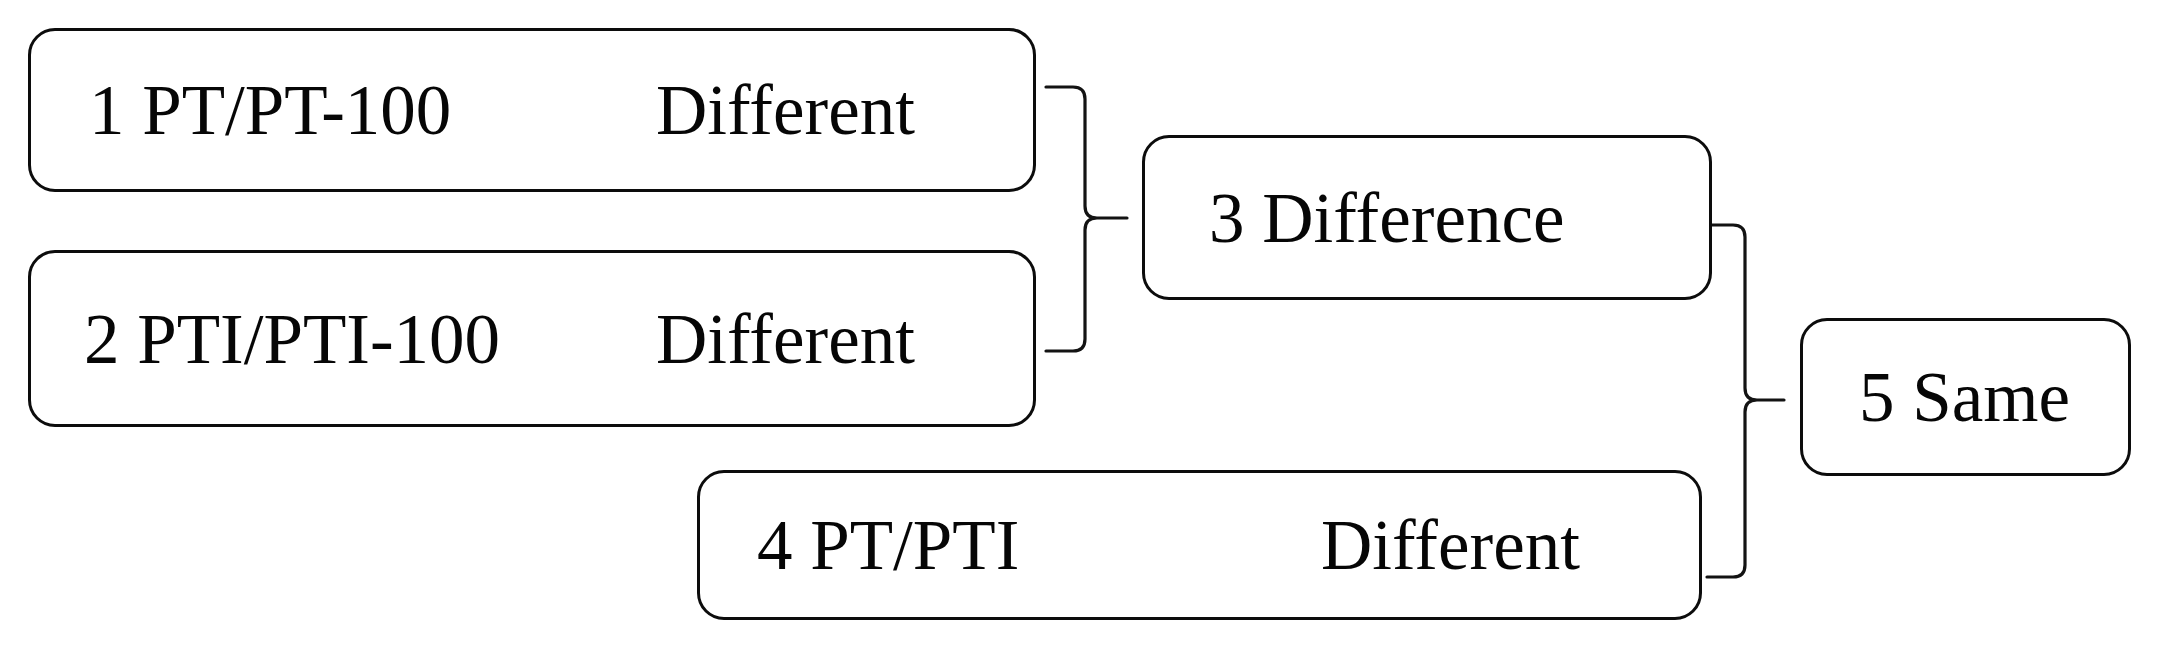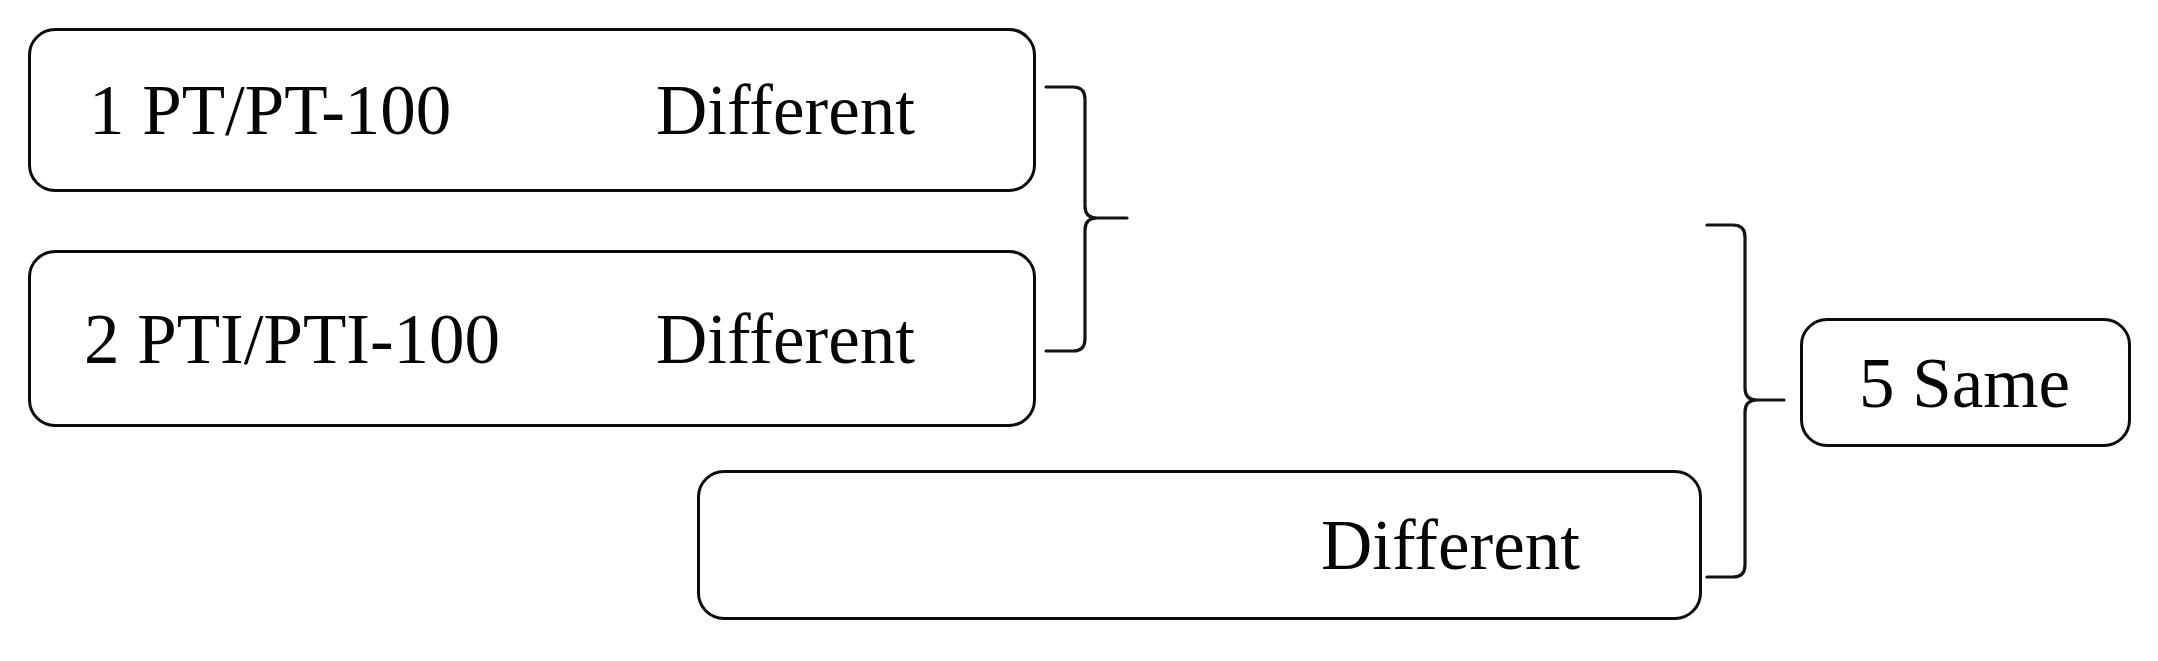--- a/index.html
+++ b/index.html
@@ -30,21 +30,21 @@
     position: absolute;
     top: 50%;
     transform: translateY(-50%);
     white-space: nowrap;
   }
   
   .n1 { left: 28px;   top: 28px;  width: 1008px; height: 164px; }
   .n2 { left: 28px;   top: 250px; width: 1008px; height: 177px; }
   .n3 { left: 1142px; top: 135px; width: 570px;  height: 165px; }
   .n4 { left: 697px;  top: 470px; width: 1005px; height: 150px; }
-  .n5 { left: 1800px; top: 318px; width: 331px;  height: 129px; }
+  .n5 { left: 1800px; top: 318px; width: 331px;  height: 158px; }
 
   .n1 .lbl { left: 58px;  }
   .n1 .sts { left: 625px; }
   .n2 .lbl { left: 53px;  }
   .n2 .sts { left: 625px; }
   .n3 .lbl { left: 64px;  }
   .n4 .lbl { left: 57px;  }
   .n4 .sts { left: 621px; }
   .n5 .lbl { left: 56px;  }
 
@@ -79,22 +79,26 @@
   <div class="node n1">
     <span class="txt lbl">1 PT/PT-100</span>
     <span class="txt sts">Different</span>
   </div>
 
   <div class="node n2">
     <span class="txt lbl">2 PTI/PTI-100</span>
     <span class="txt sts">Different</span>
   </div>
 
+  <div class="node n3">
+    <span class="txt lbl">3 Difference</span>
+  </div>
 
   <div class="node n4">
+    <span class="txt lbl">4 PT/PTI</span>
     <span class="txt sts">Different</span>
   </div>
 
   <div class="node n5">
     <span class="txt lbl">5 Same</span>
   </div>
 
 </div>
 
 </body></html>

